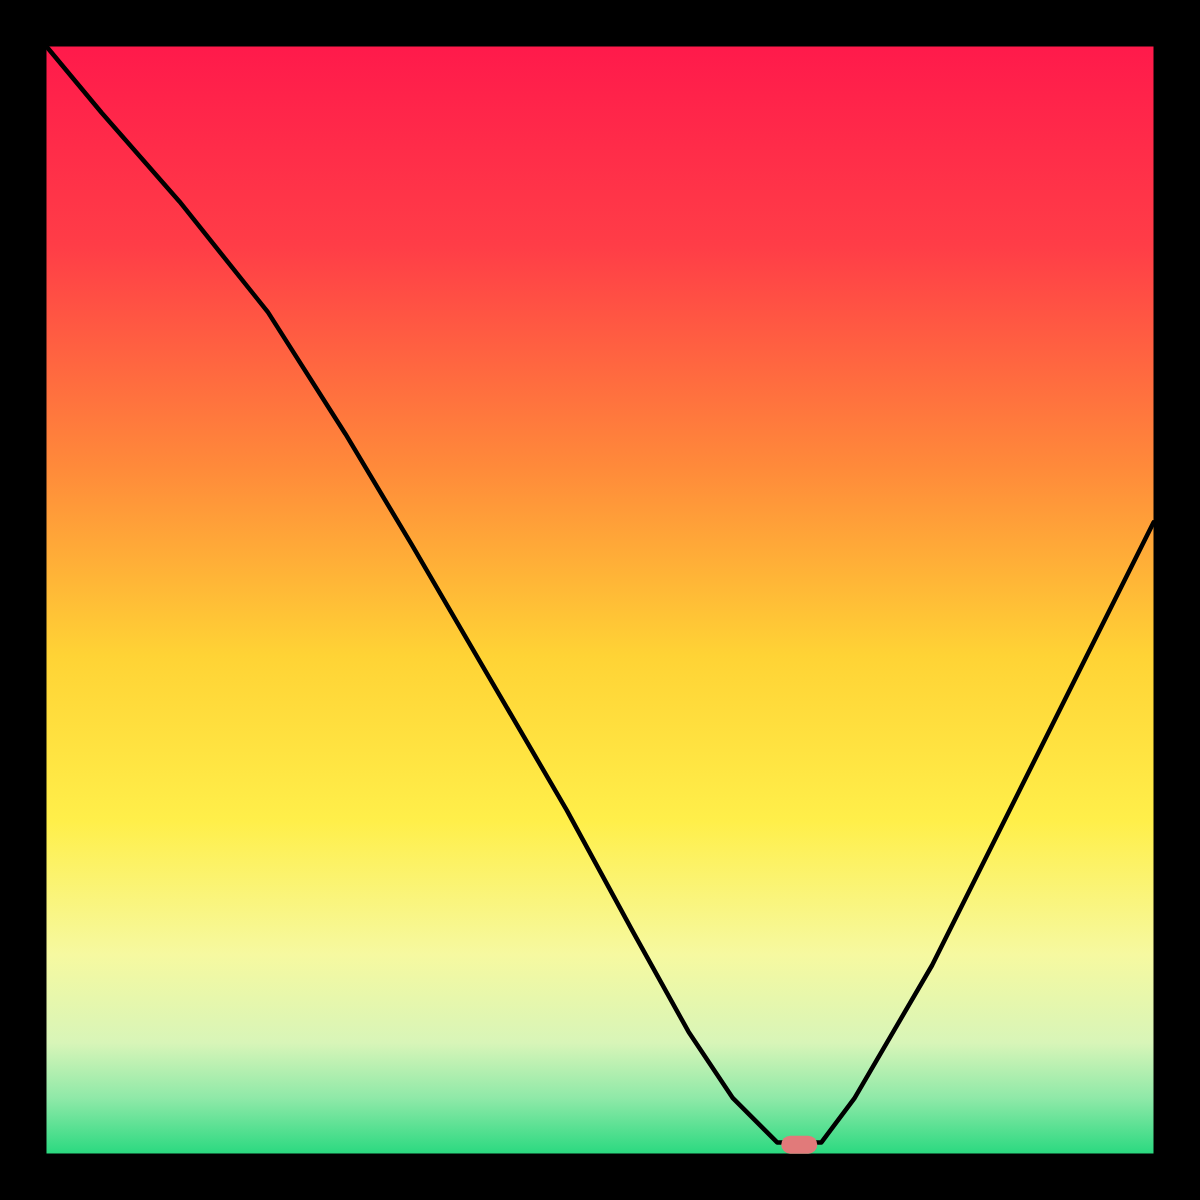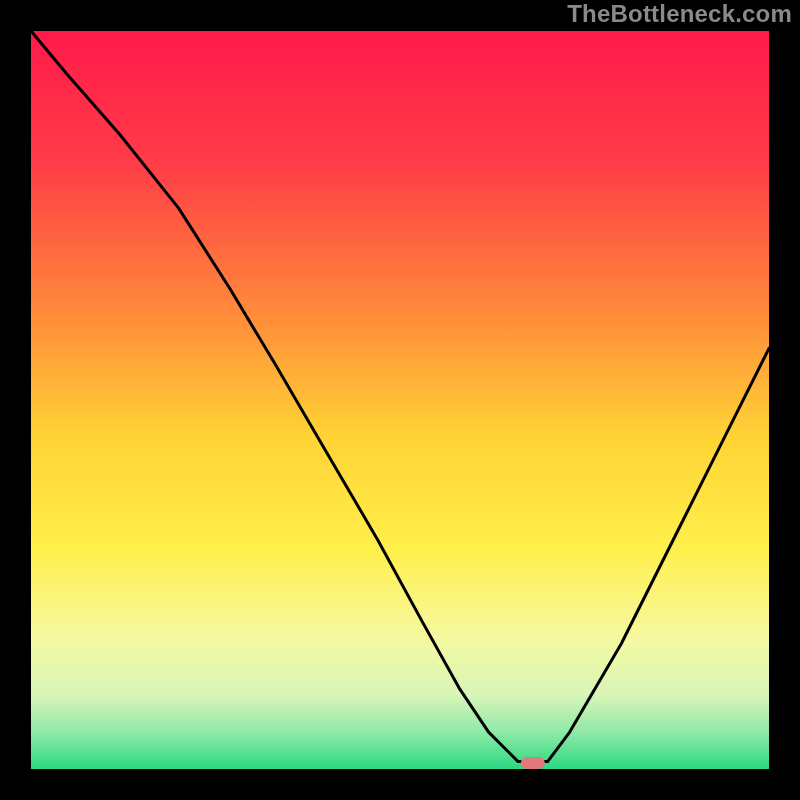--- a/index.html
+++ b/index.html
@@ -29,21 +29,20 @@
   svg.chart {
     position: absolute;
     left: 0;
     top: 0;
   }
 </style>
 </head>
 <body>
 
 <div class="container">
-  <div class="watermark">TheBottleneck.com</div>
   <svg class="chart" width="800" height="800">
     <defs>
       <linearGradient id="bg-grad" x1="0" y1="0" x2="0" y2="1">
           <stop offset="0%" stop-color="#ff1a4b"></stop>
           <stop offset="18%" stop-color="#ff3d47"></stop>
           <stop offset="38%" stop-color="#ff8a3a"></stop>
           <stop offset="55%" stop-color="#ffd335"></stop>
           <stop offset="70%" stop-color="#ffef4a"></stop>
           <stop offset="82%" stop-color="#f6f9a0"></stop>
           <stop offset="90%" stop-color="#d8f5b8"></stop>

